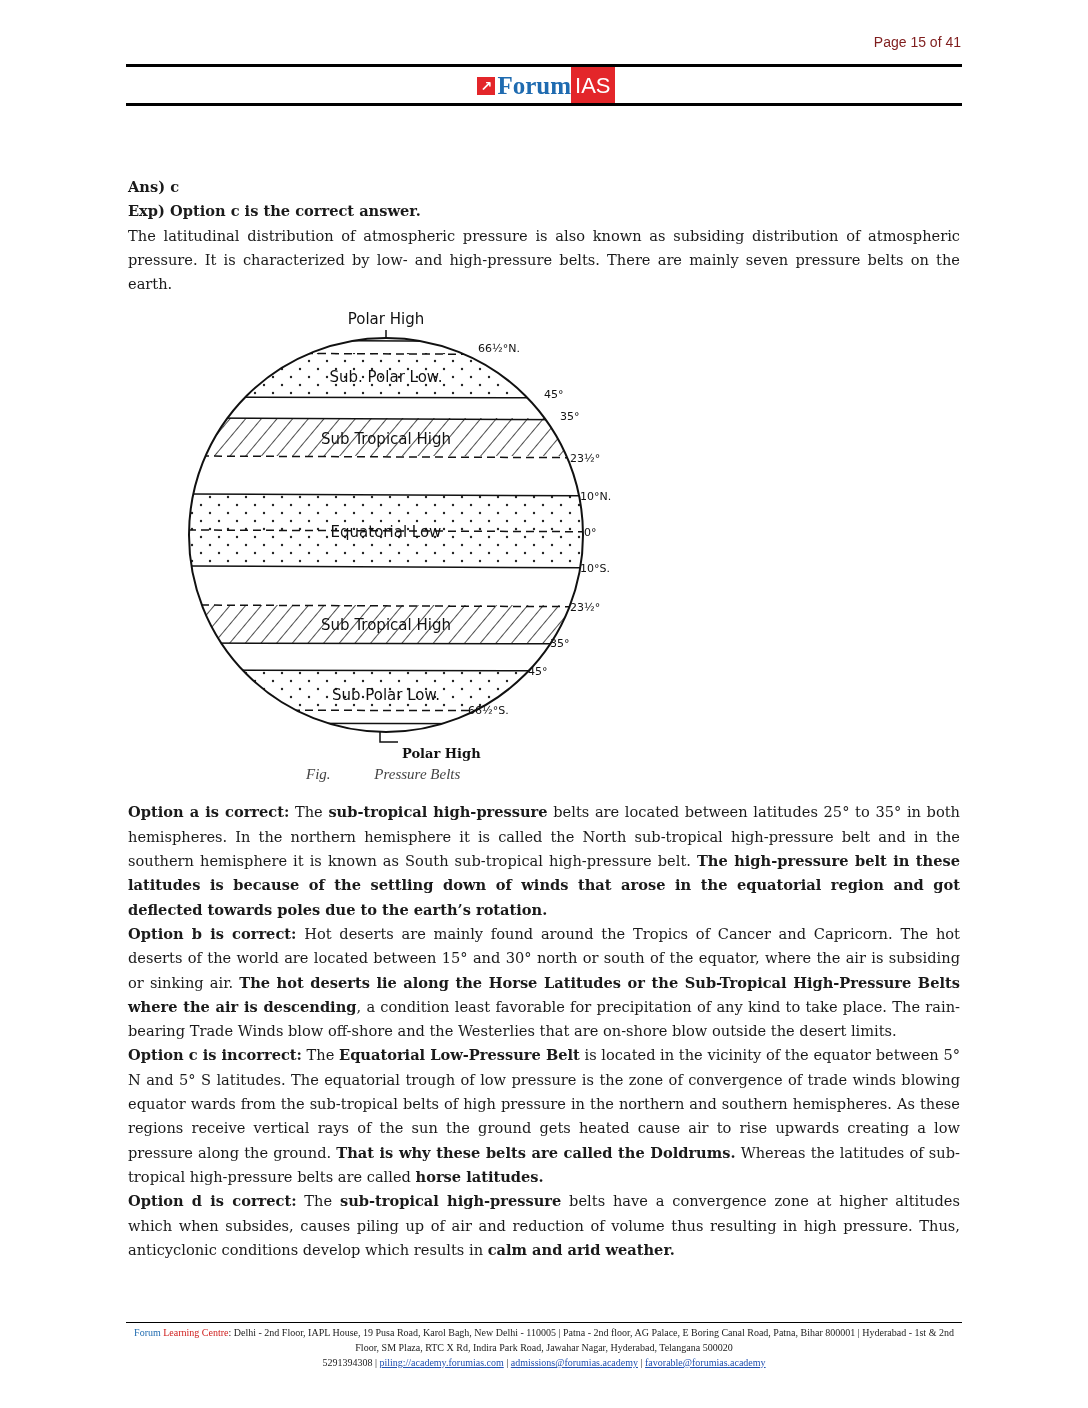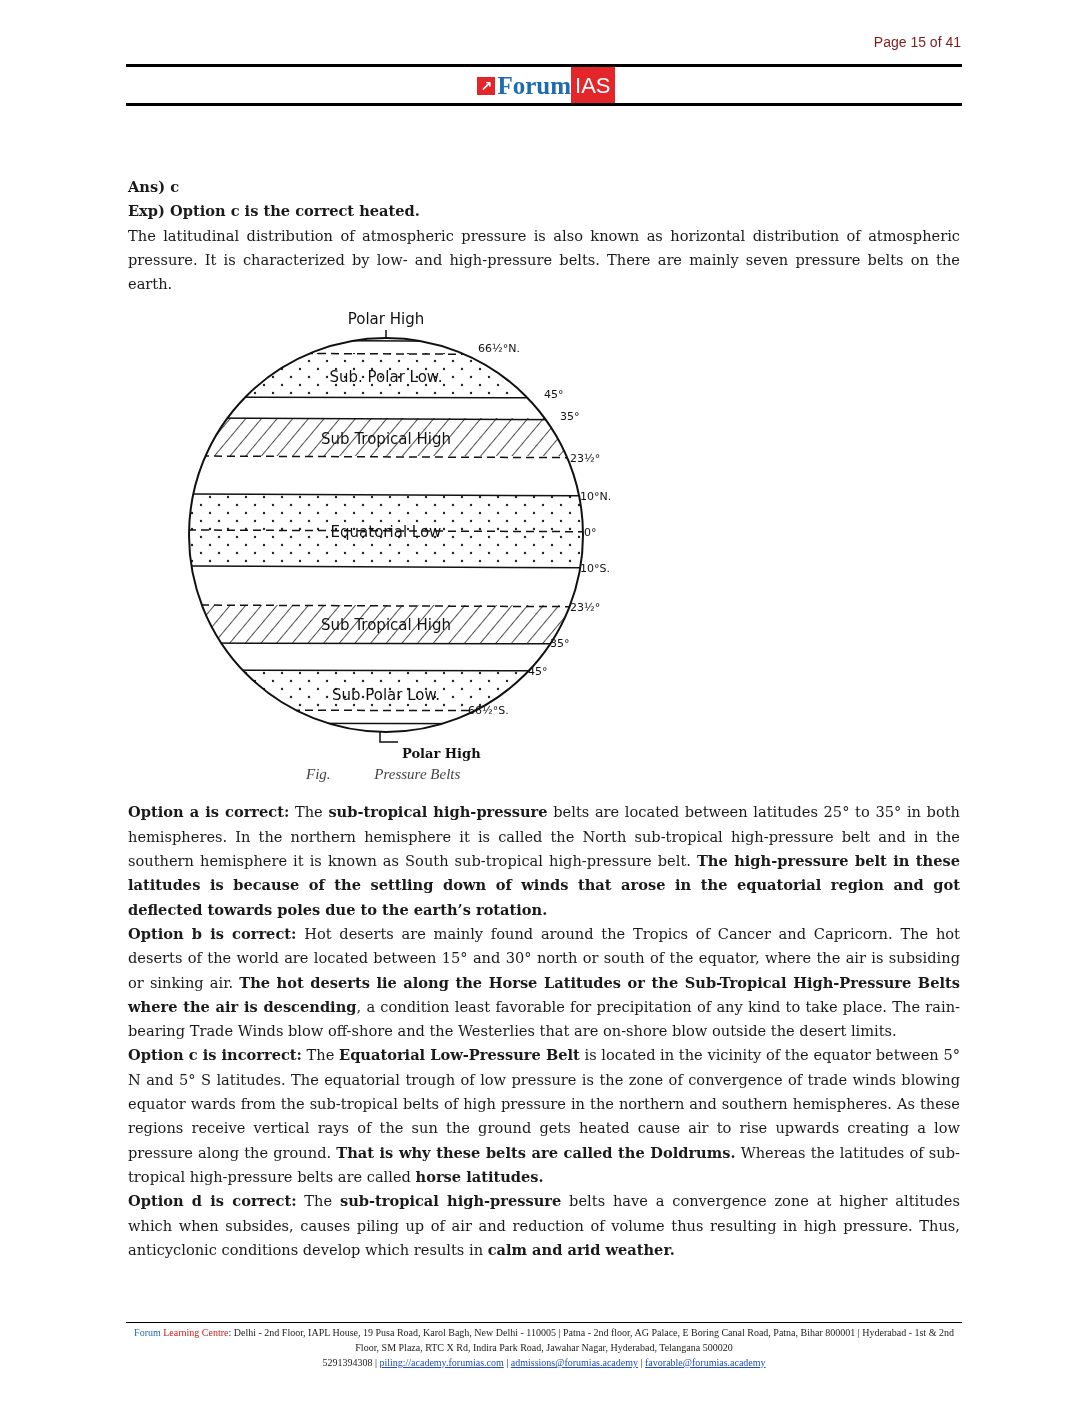--- a/index.html
+++ b/index.html
@@ -36,22 +36,22 @@
   <span class="logo">
     <span class="logo-arrow">↗</span>
     <span class="logo-forum">Forum</span>
     <span class="logo-ias">IAS</span>
   </span>
 </div>
 <div class="rule-bot"></div>
 
 <div class="content">
   <p><b>Ans) c</b></p>
-  <p><b>Exp) Option c is the correct heated.</b></p>
-  <p>The latitudinal distribution of atmospheric pressure is also known as horizontal distribution of atmospheric pressure. It is characterized by low- and high-pressure belts. There are mainly seven pressure belts on the earth.</p>
+  <p><b>Exp) Option c is the correct answer.</b></p>
+  <p>The latitudinal distribution of atmospheric pressure is also known as subsiding distribution of atmospheric pressure. It is characterized by low- and high-pressure belts. There are mainly seven pressure belts on the earth.</p>
 
   <div class="figure">
     <svg width="460" height="470" viewBox="0 0 460 470">
       <defs>
         <pattern id="dots" width="18" height="16" patternUnits="userSpaceOnUse">
           <circle cx="4" cy="5" r="1.2" fill="#222"></circle>
           <circle cx="13" cy="13" r="1.2" fill="#222"></circle>
         </pattern>
         <pattern id="hatch" width="12" height="12" patternUnits="userSpaceOnUse" patternTransform="rotate(40)">
           <line x1="0" y1="0" x2="0" y2="12" stroke="#222" stroke-width="1.6"></line>

